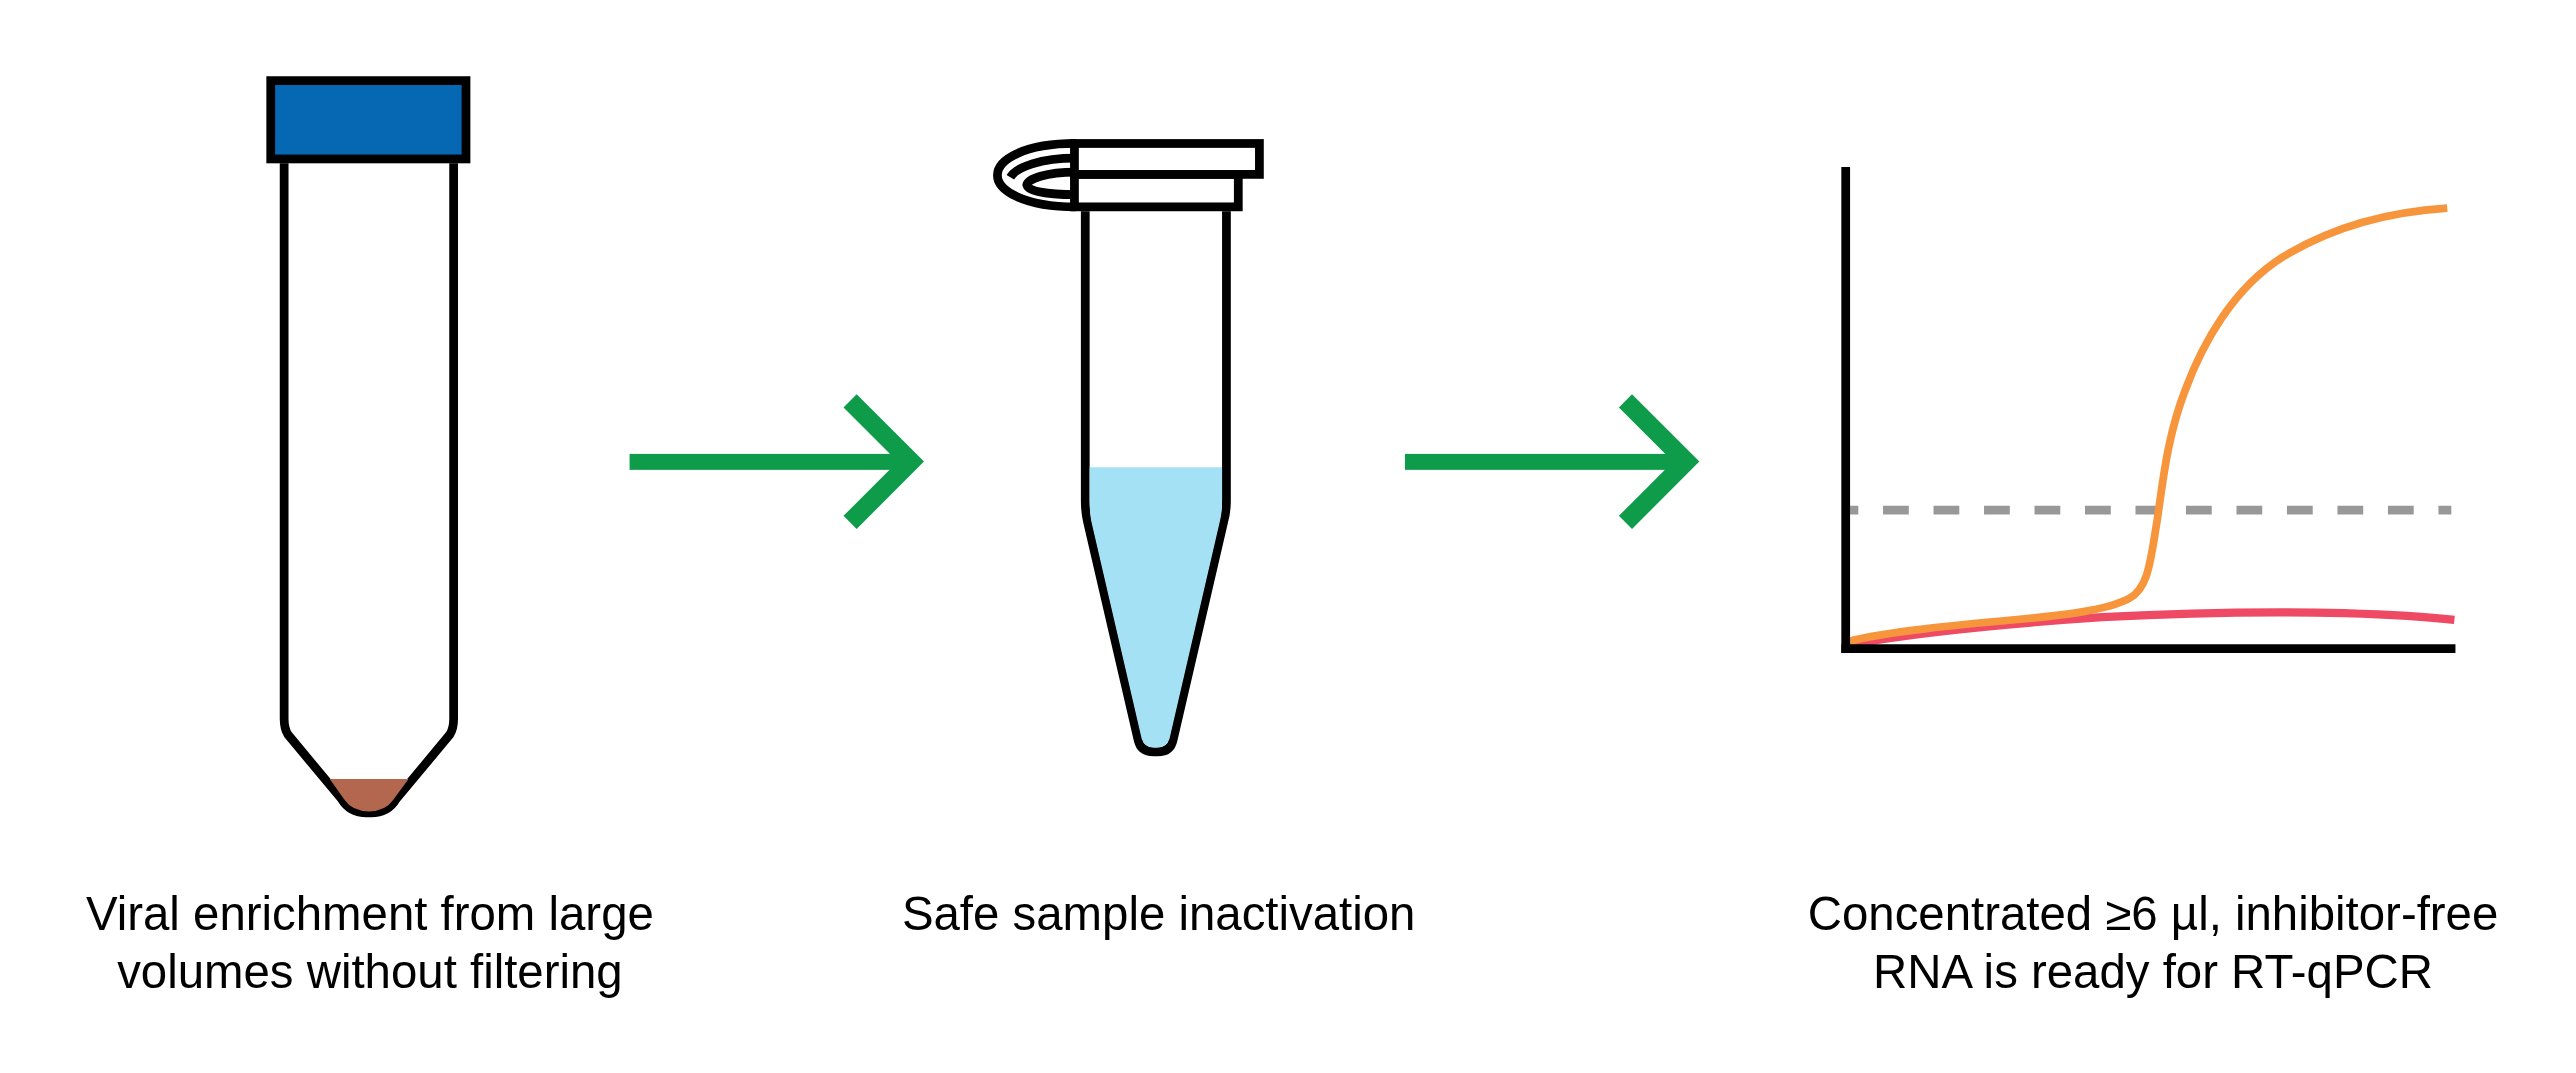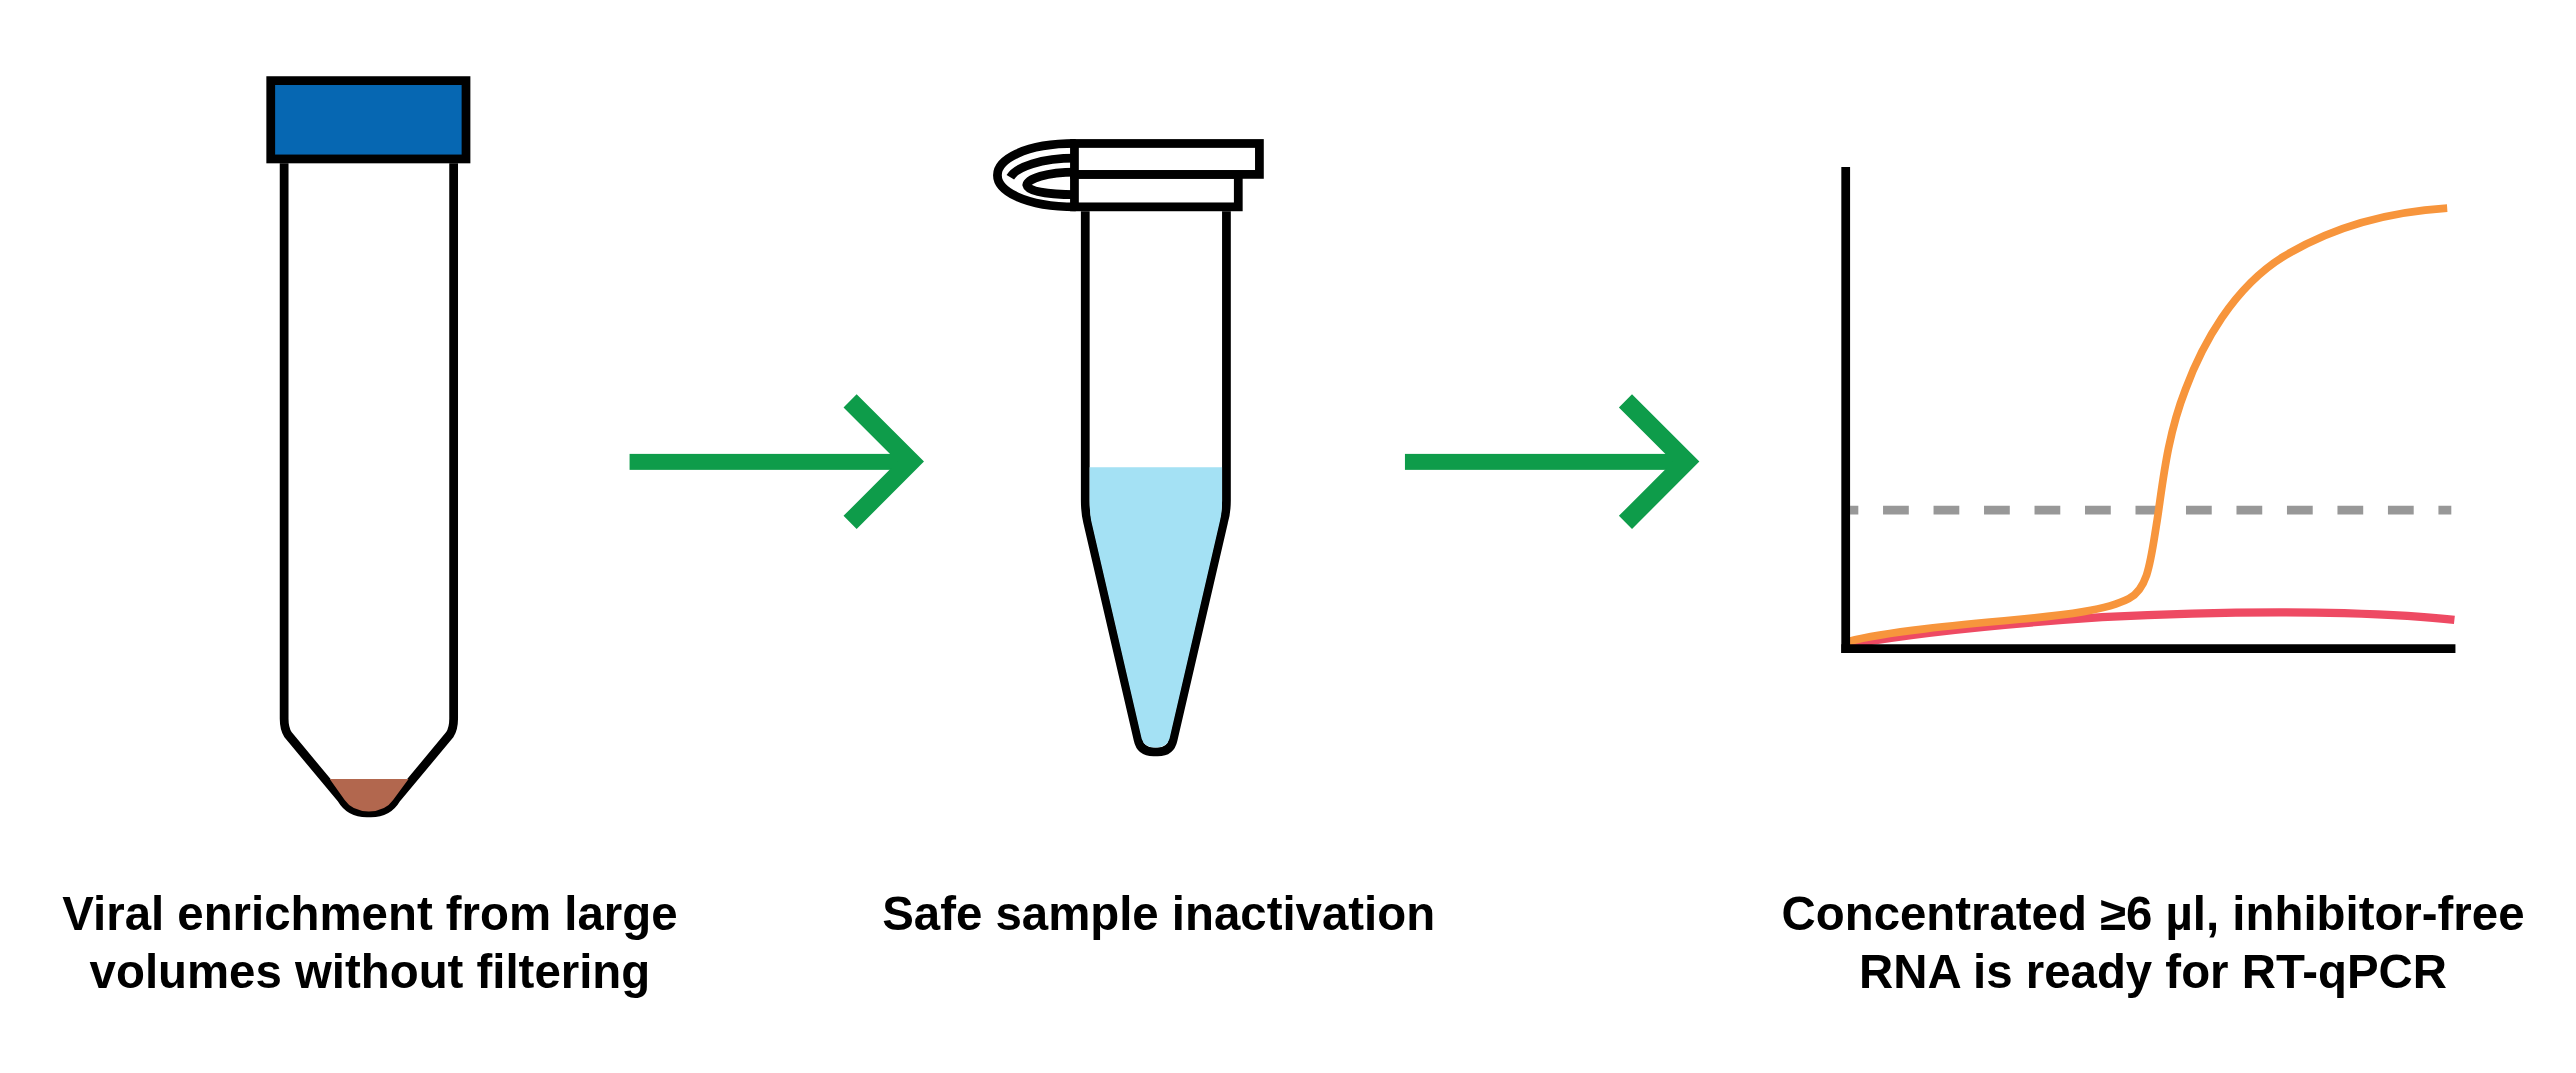--- a/index.html
+++ b/index.html
@@ -12,21 +12,20 @@
     --curve-pink:#ee4a63;
     --threshold-gray:#989898;
     --text:#000000;
     --bg:#ffffff;
   }
   html,body{margin:0;padding:0;background:var(--bg);}
   .stage{
     width:100%;
     aspect-ratio:5000/2084;
     background:var(--bg);
-    font-weight:bold;
   }
   svg{display:block;width:100%;height:100%;}
   .stroke-black{stroke:var(--outline);fill:none;}
   .body-shape{stroke:var(--outline);fill:#ffffff;}
   .cap-fill{fill:var(--cap-blue);stroke:var(--outline);}
   .pellet{fill:var(--pellet-brown);}
   .liquid{fill:var(--liquid-blue);}
   .arrow-fill{fill:var(--arrow-green);}
   .arrow-stroke{stroke:var(--arrow-green);fill:none;}
   .axis{stroke:var(--outline);fill:none;}

